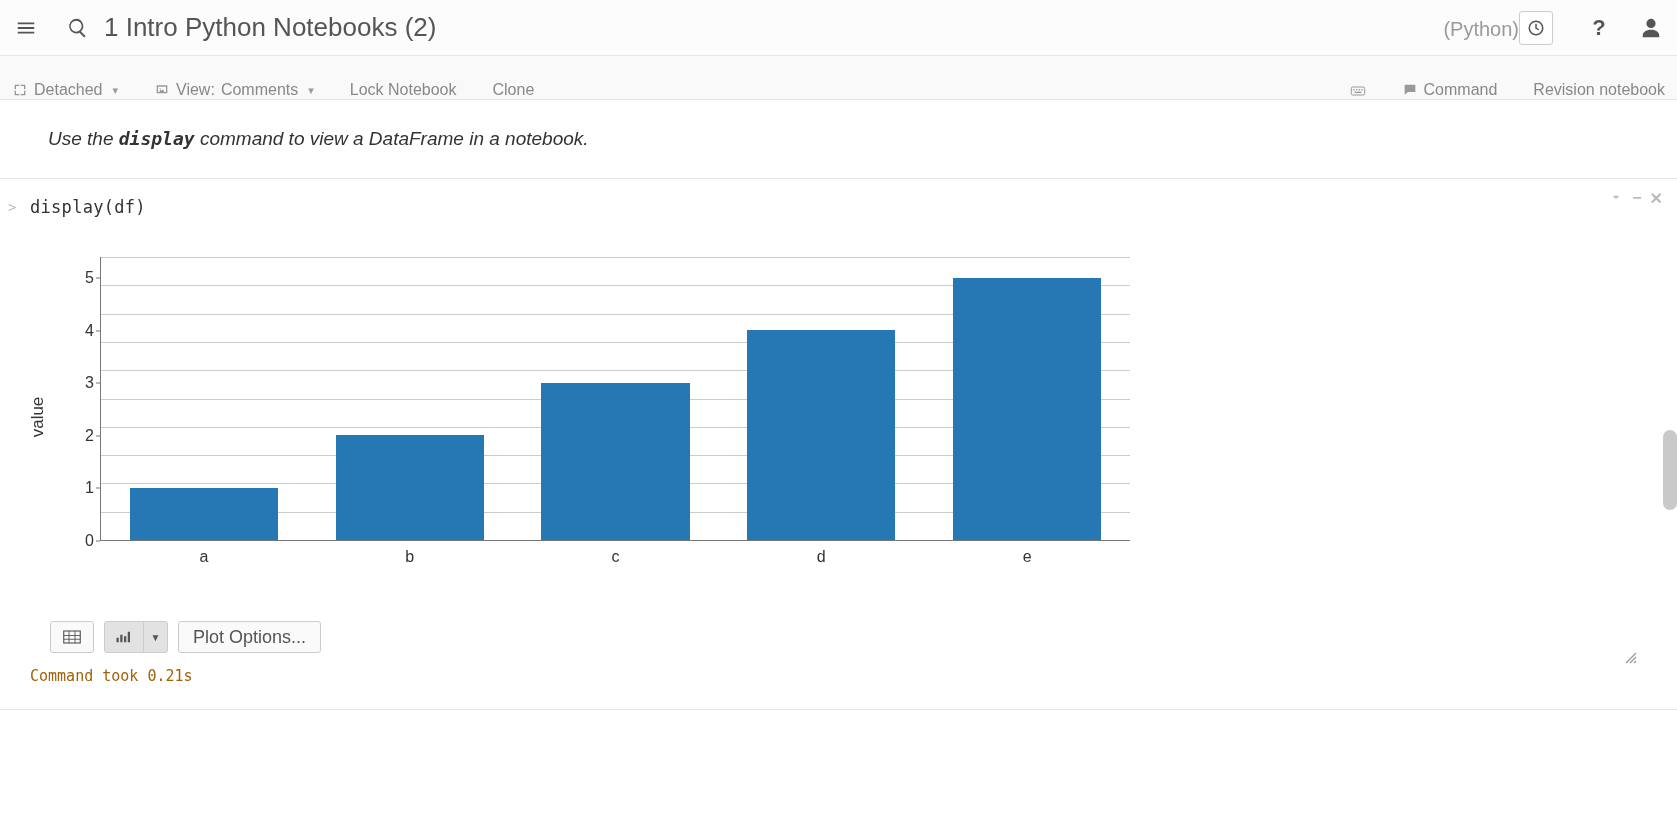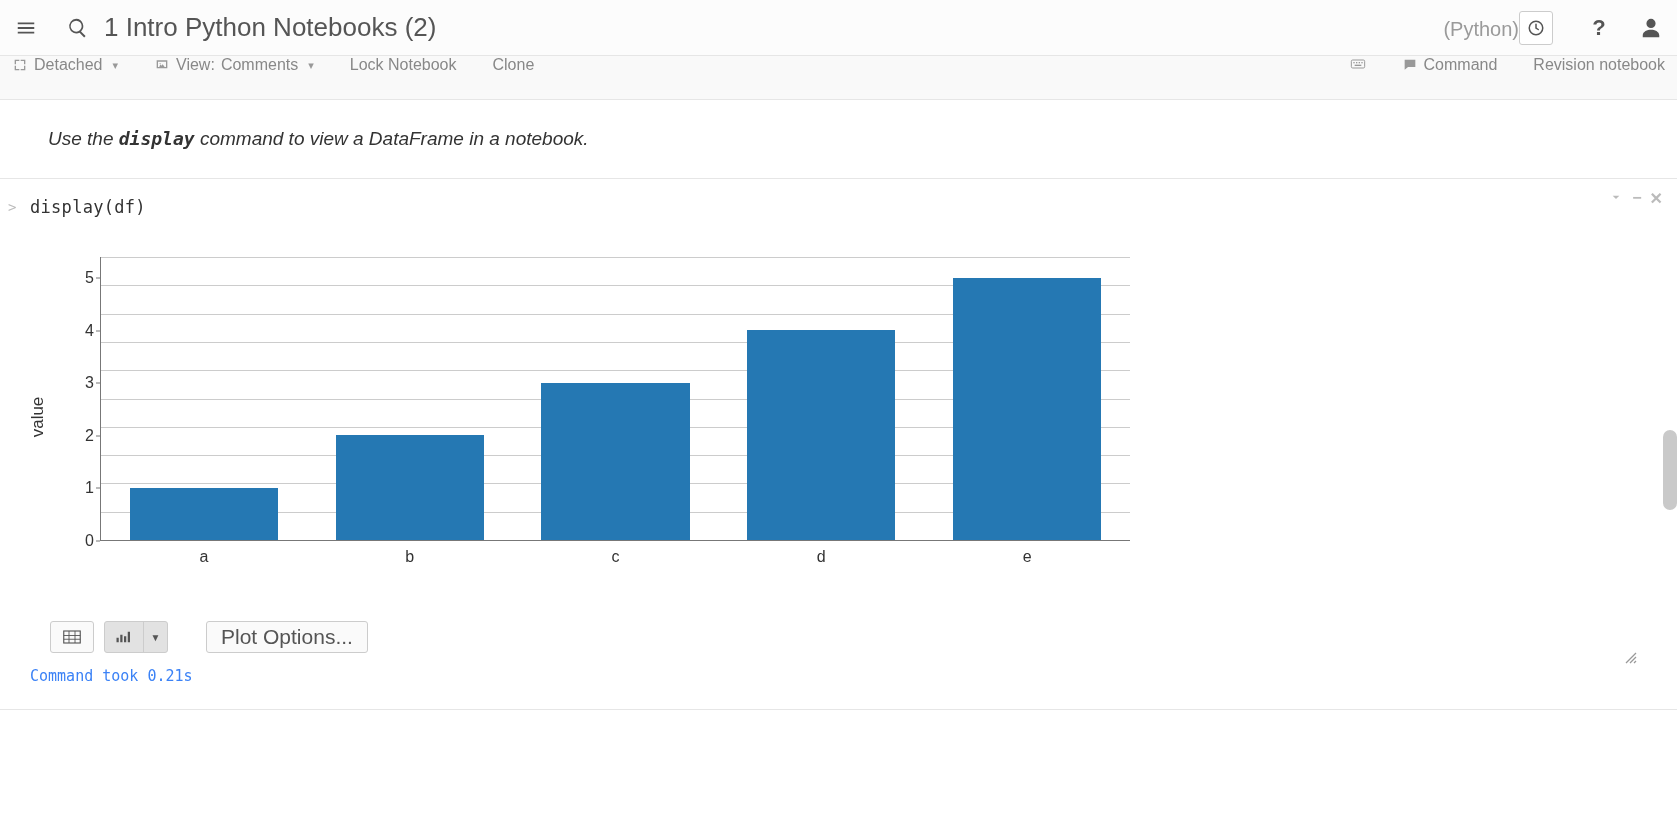--- a/index.html
+++ b/index.html
@@ -51,21 +51,21 @@
     border-radius: 3px;
     display: flex; align-items: center; justify-content: center;
     margin-right: 20px;
     color: #555;
     background: #fff;
     cursor: pointer;
   }
   
   .secondbar {
     display: flex;
-    align-items: flex-start;
+    align-items: flex-end;
     height: 44px;
     border-bottom: 1px solid #e6e6e6;
     background: #f9f9f9;
     padding: 0 12px;
     color: #888;
     font-size: 16px;
   }
   .secondbar .item {
     display: flex; align-items: center;
     margin-right: 36px;
@@ -219,33 +219,33 @@
   .out-toolbar .btn.icon { width: 44px; }
   .out-toolbar .btn.active { background: #e2e2e2; }
   .out-toolbar .btn.split { padding: 0; }
   .out-toolbar .btn.split .seg {
     height: 100%; display: flex; align-items: center; justify-content: center;
   }
   .out-toolbar .btn.split .seg.main { width: 38px; }
   .out-toolbar .btn.split .seg.drop {
     width: 24px; border-left: 1px solid #ccc; font-size: 10px;
   }
-  .out-toolbar .btn.text { padding: 4px 14px; font-size: 21px; margin-left: 28px; }
+  .out-toolbar .btn.text { padding: 4px 14px; font-size: 18px; }
   .resize-handle {
     margin-left: auto;
     margin-right: 10px;
     color: #999;
     cursor: nwse-resize;
     font-size: 14px;
     transform: translateY(6px);
   }
 
   .cmd-status {
     font-family: "Menlo", "Consolas", monospace;
-    color: #3b82f6;
+    color: #a16207;
     font-size: 15px;
     margin: 6px 0 6px 0;
   }
   .cell-bottom-border {
     border-bottom: 1px solid #e6e6e6;
     margin-top: 8px;
   }
 
   .page-scrollbar {
     position: fixed;

